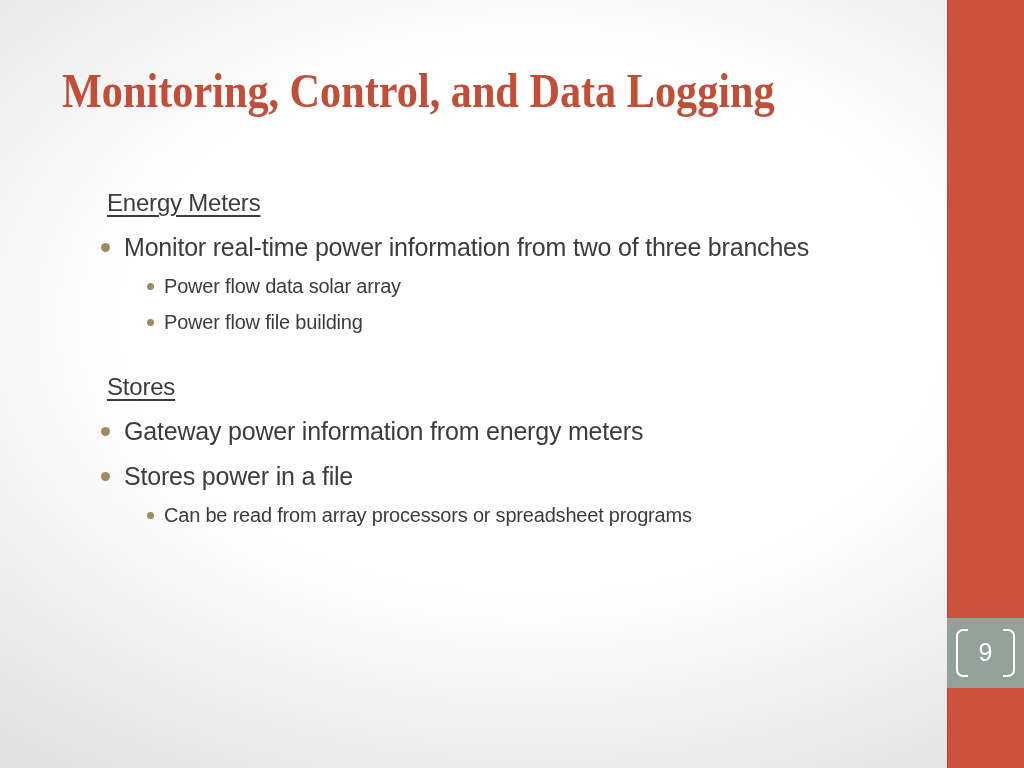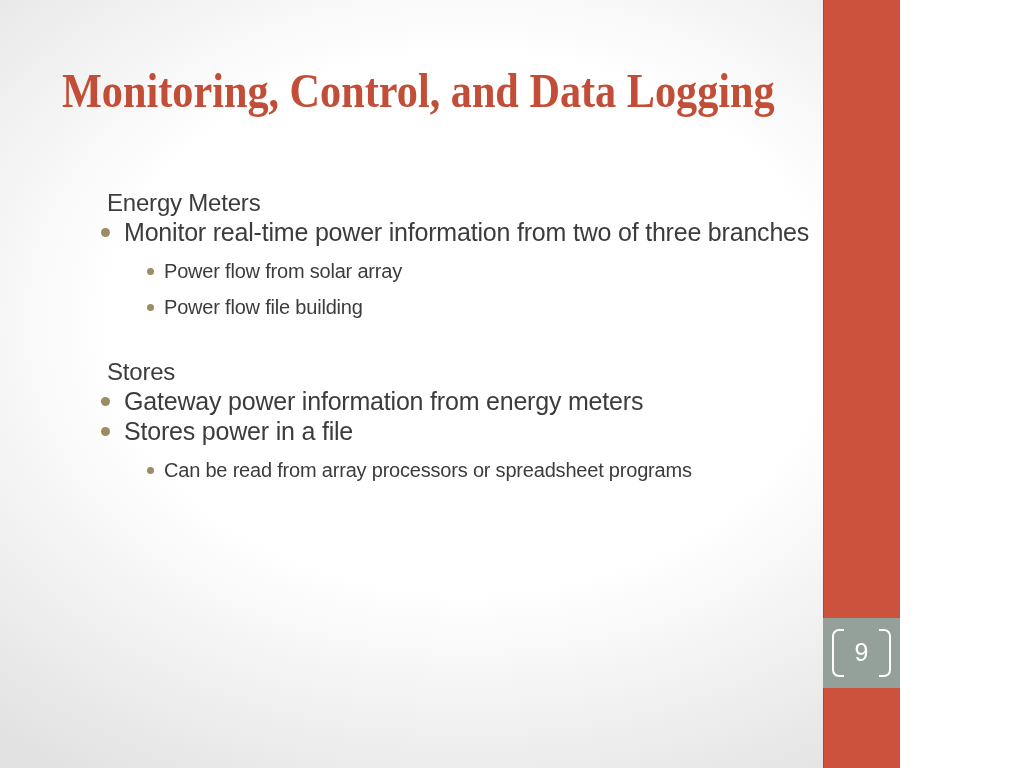--- a/index.html
+++ b/index.html
@@ -2,21 +2,21 @@
 <html style="--title-color: #c24e38; --accent-color: #cc523d; --body-color: #3c3c3c; --bullet-color: #9d8c63; --badge-color: #94a09a; --badge-text-color: #ffffff;"><head>
 <meta charset="utf-8">
 <style>
   html, body { margin: 0; padding: 0; }
   body {
     font-family: "Liberation Sans", sans-serif;
     background: #ffffff;
   }
   .stage {
     position: relative;
-    width: 900px;
+    width: 1024px;
     height: 768px;
     overflow: hidden;
     
     background: radial-gradient(ellipse 80% 70% at 52% 42%, #ffffff 50%, #e2e2e2 100%);
   }
   
   .title {
     position: absolute;
     left: 62px;
     top: 66px;
@@ -36,26 +36,27 @@
     left: 100px;
     top: 186px;
     width: 810px;
     color: var(--body-color, #3c3c3c);
     letter-spacing: -0.2px;
   }
   .heading {
     font-size: 24px;
     line-height: 29px;
     margin: 38px 0 0 7px;
+    text-decoration: underline;
     text-decoration-thickness: 1.5px;
     text-underline-offset: 4px;
   }
   .heading:first-child { margin-top: 2px; }
   .row { display: flex; align-items: flex-start; }
-  .row.l1 { font-size: 25px; line-height: 30px; }
+  .row.l1 { font-size: 25px; line-height: 30px; margin-top: 15px; }
   .row.l2 { font-size: 20px; line-height: 24px; margin-top: 12px; margin-left: 47px; }
   .dot {
     flex: none;
     border-radius: 50%;
     background: var(--bullet-color, #9d8c63);
   }
   .l1 > .dot { width: 9px;  height: 9px;  margin: 11px 14px 0 1px; }
   .l2 > .dot { width: 7px;  height: 7px;  margin: 9px 10px 0 0; }
   
   .accent-bar {
@@ -113,21 +114,21 @@
   <h1 class="title">Monitoring, Control, and Data Logging</h1>
 
   <div class="content">
       <div class="heading">Energy Meters</div>
       <div class="row l1">
         <span class="dot"></span>
         <span>Monitor real-time power information from two of three branches</span>
       </div>
       <div class="row l2">
         <span class="dot"></span>
-        <span>Power flow from solar array</span>
+        <span>Power flow data solar array</span>
       </div>
       <div class="row l2">
         <span class="dot"></span>
         <span>Power flow file building</span>
       </div>
       <div class="heading">Stores</div>
       <div class="row l1">
         <span class="dot"></span>
         <span>Gateway power information from energy meters</span>
       </div>

